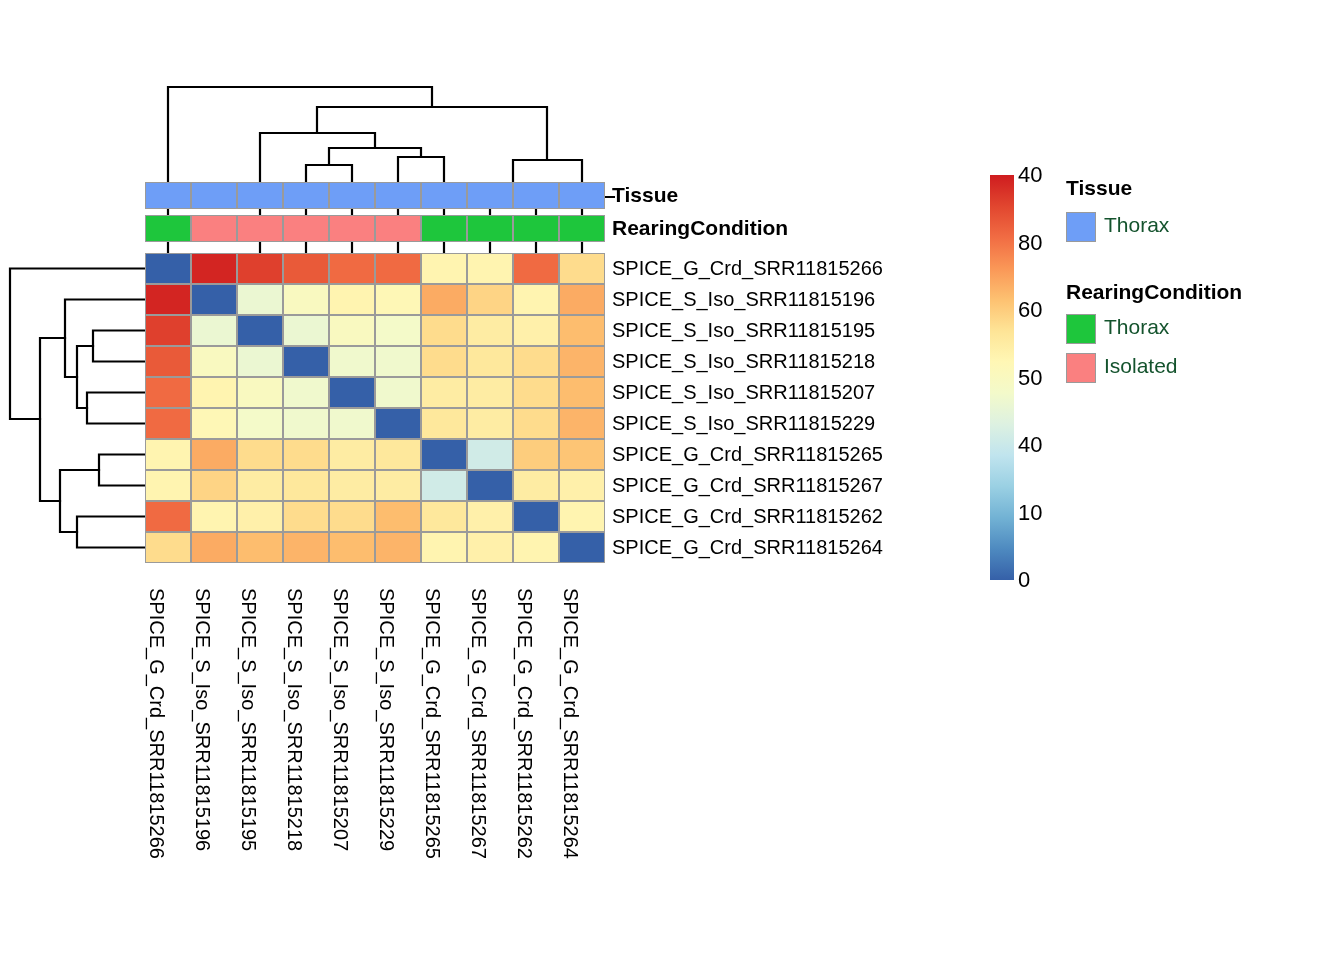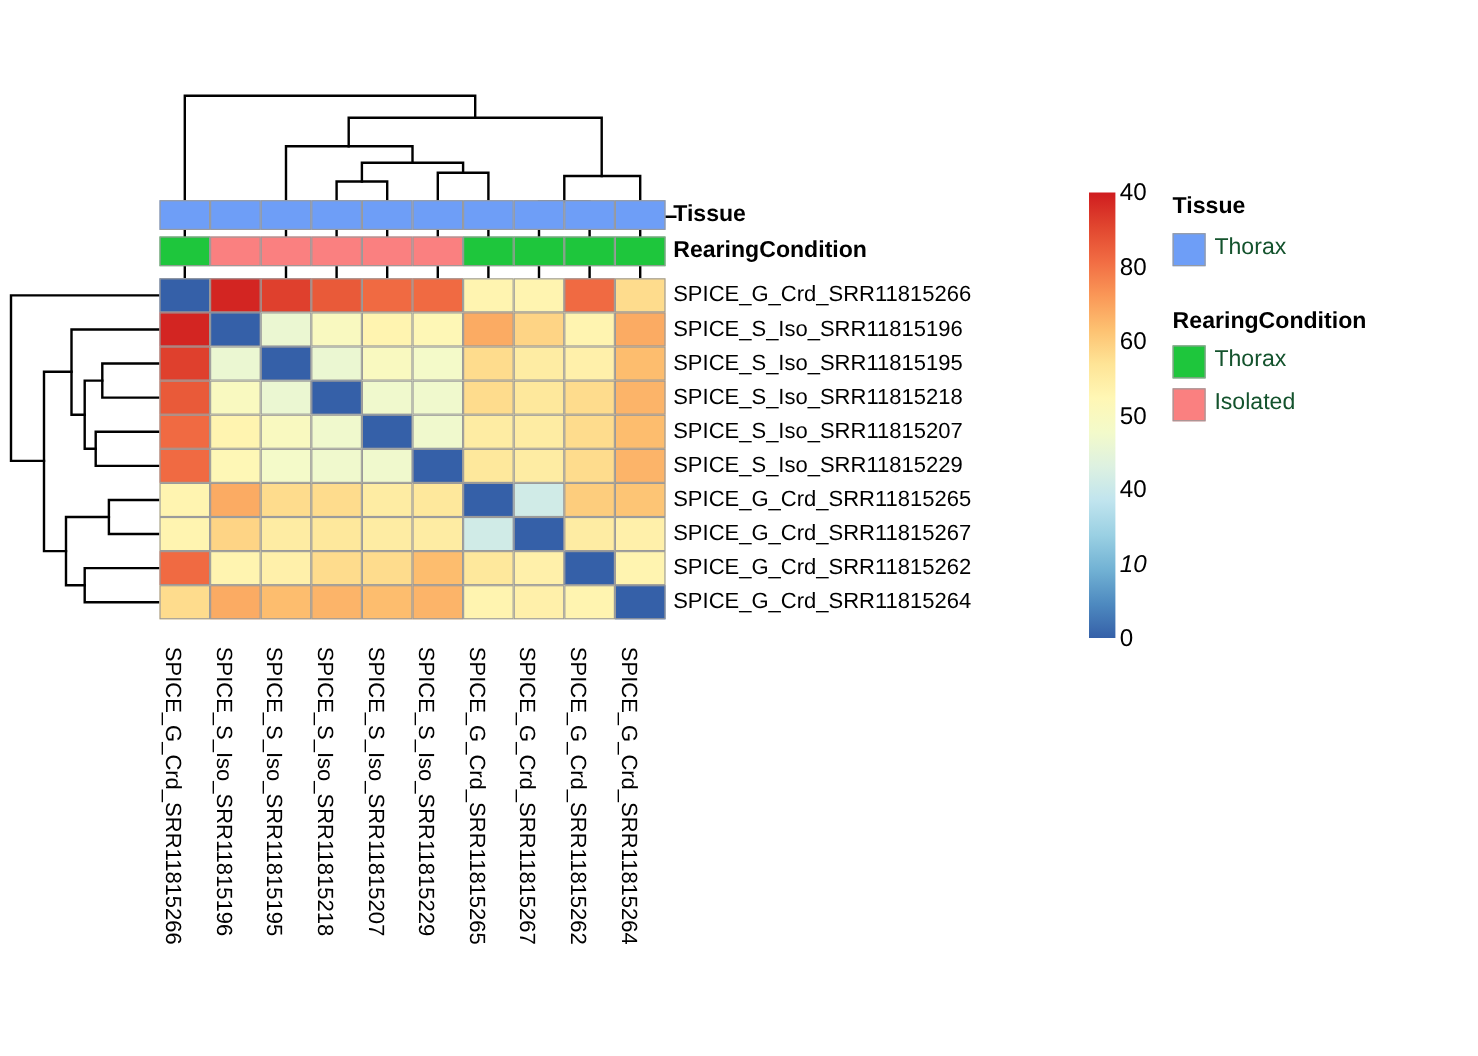--- a/index.html
+++ b/index.html
@@ -323,21 +323,21 @@
       <div class="col-label" style="left: 414px;">SPICE_G_Crd_SRR11815264</div>
     </div>
 
   <div id="colorbar" style="background: linear-gradient(rgb(207, 28, 31) 0%, rgb(225, 70, 47) 7.69%, rgb(241, 108, 67) 15.38%, rgb(250, 151, 87) 23.08%, rgb(253, 193, 113) 30.77%, rgb(254, 228, 150) 38.46%, rgb(255, 247, 181) 46.15%, rgb(243, 250, 202) 53.85%, rgb(221, 241, 225) 61.54%, rgb(192, 228, 238) 69.23%, rgb(154, 208, 227) 76.92%, rgb(114, 178, 212) 84.62%, rgb(78, 138, 192) 92.31%, rgb(53, 96, 168) 100%);"></div>
   <div id="colorbar-ticks">
       <div class="cb-tick" style="top: -11px;">40</div>
       <div class="cb-tick" style="top: 56.5px;">80</div>
       <div class="cb-tick" style="top: 124px;">60</div>
       <div class="cb-tick" style="top: 191.5px;">50</div>
       <div class="cb-tick" style="top: 259px;">40</div>
-      <div class="cb-tick" style="top: 326.5px; font-style: italic;">10</div>
+      <div class="cb-tick" style="top: 326.5px;">10</div>
       <div class="cb-tick" style="top: 394px;">0</div>
     </div>
 
   <div class="legend-title" id="legend-title-0" style="top:176px;">Tissue</div>
   <div class="legend-row" id="legend-row-0-0" style="top:212px;">
     <span class="legend-swatch" id="sw-0-0" style="background: rgb(110, 158, 247);"></span>
     <span class="legend-text">Thorax</span>
   </div>
 
   <div class="legend-title" id="legend-title-1" style="top:280px;">RearingCondition</div>

